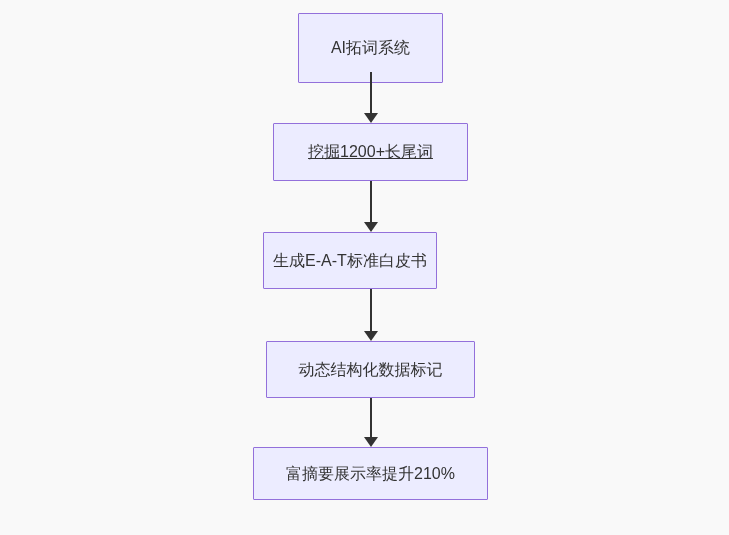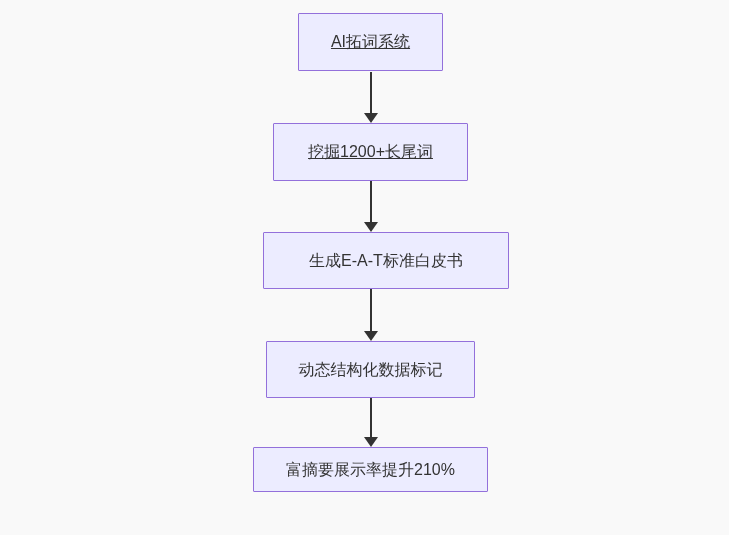--- a/index.html
+++ b/index.html
@@ -22,25 +22,25 @@
     border: 1.5px solid #9370DB;
     border-radius: 1px;
     display: flex;
     align-items: center;
     justify-content: center;
     color: #333333;
     font-size: 16px;
     line-height: 1.2;
     white-space: nowrap;
   }
-  .node-1 { left: 298px; top: 13px;  width: 145px; height: 58px; text-decoration: underline; }
+  .node-1 { left: 298px; top: 13px;  width: 145px; height: 70px; }
   .node-2 { left: 273px; top: 123px; width: 195px; height: 58px; text-decoration: underline; }
-  .node-3 { left: 263px; top: 232px; width: 246px; height: 57px; }
+  .node-3 { left: 263px; top: 232px; width: 174px; height: 57px; }
   .node-4 { left: 266px; top: 341px; width: 209px; height: 57px; }
-  .node-5 { left: 253px; top: 447px; width: 235px; height: 45px; }
+  .node-5 { left: 253px; top: 447px; width: 235px; height: 53px; }
 
   .arrow {
     position: absolute;
     left: 363px;
     width: 16px;
   }
   .arrow-1 { top: 72px;  height: 51px; }
   .arrow-2 { top: 181px; height: 51px; }
   .arrow-3 { top: 289px; height: 52px; }
   .arrow-4 { top: 398px; height: 49px; }

